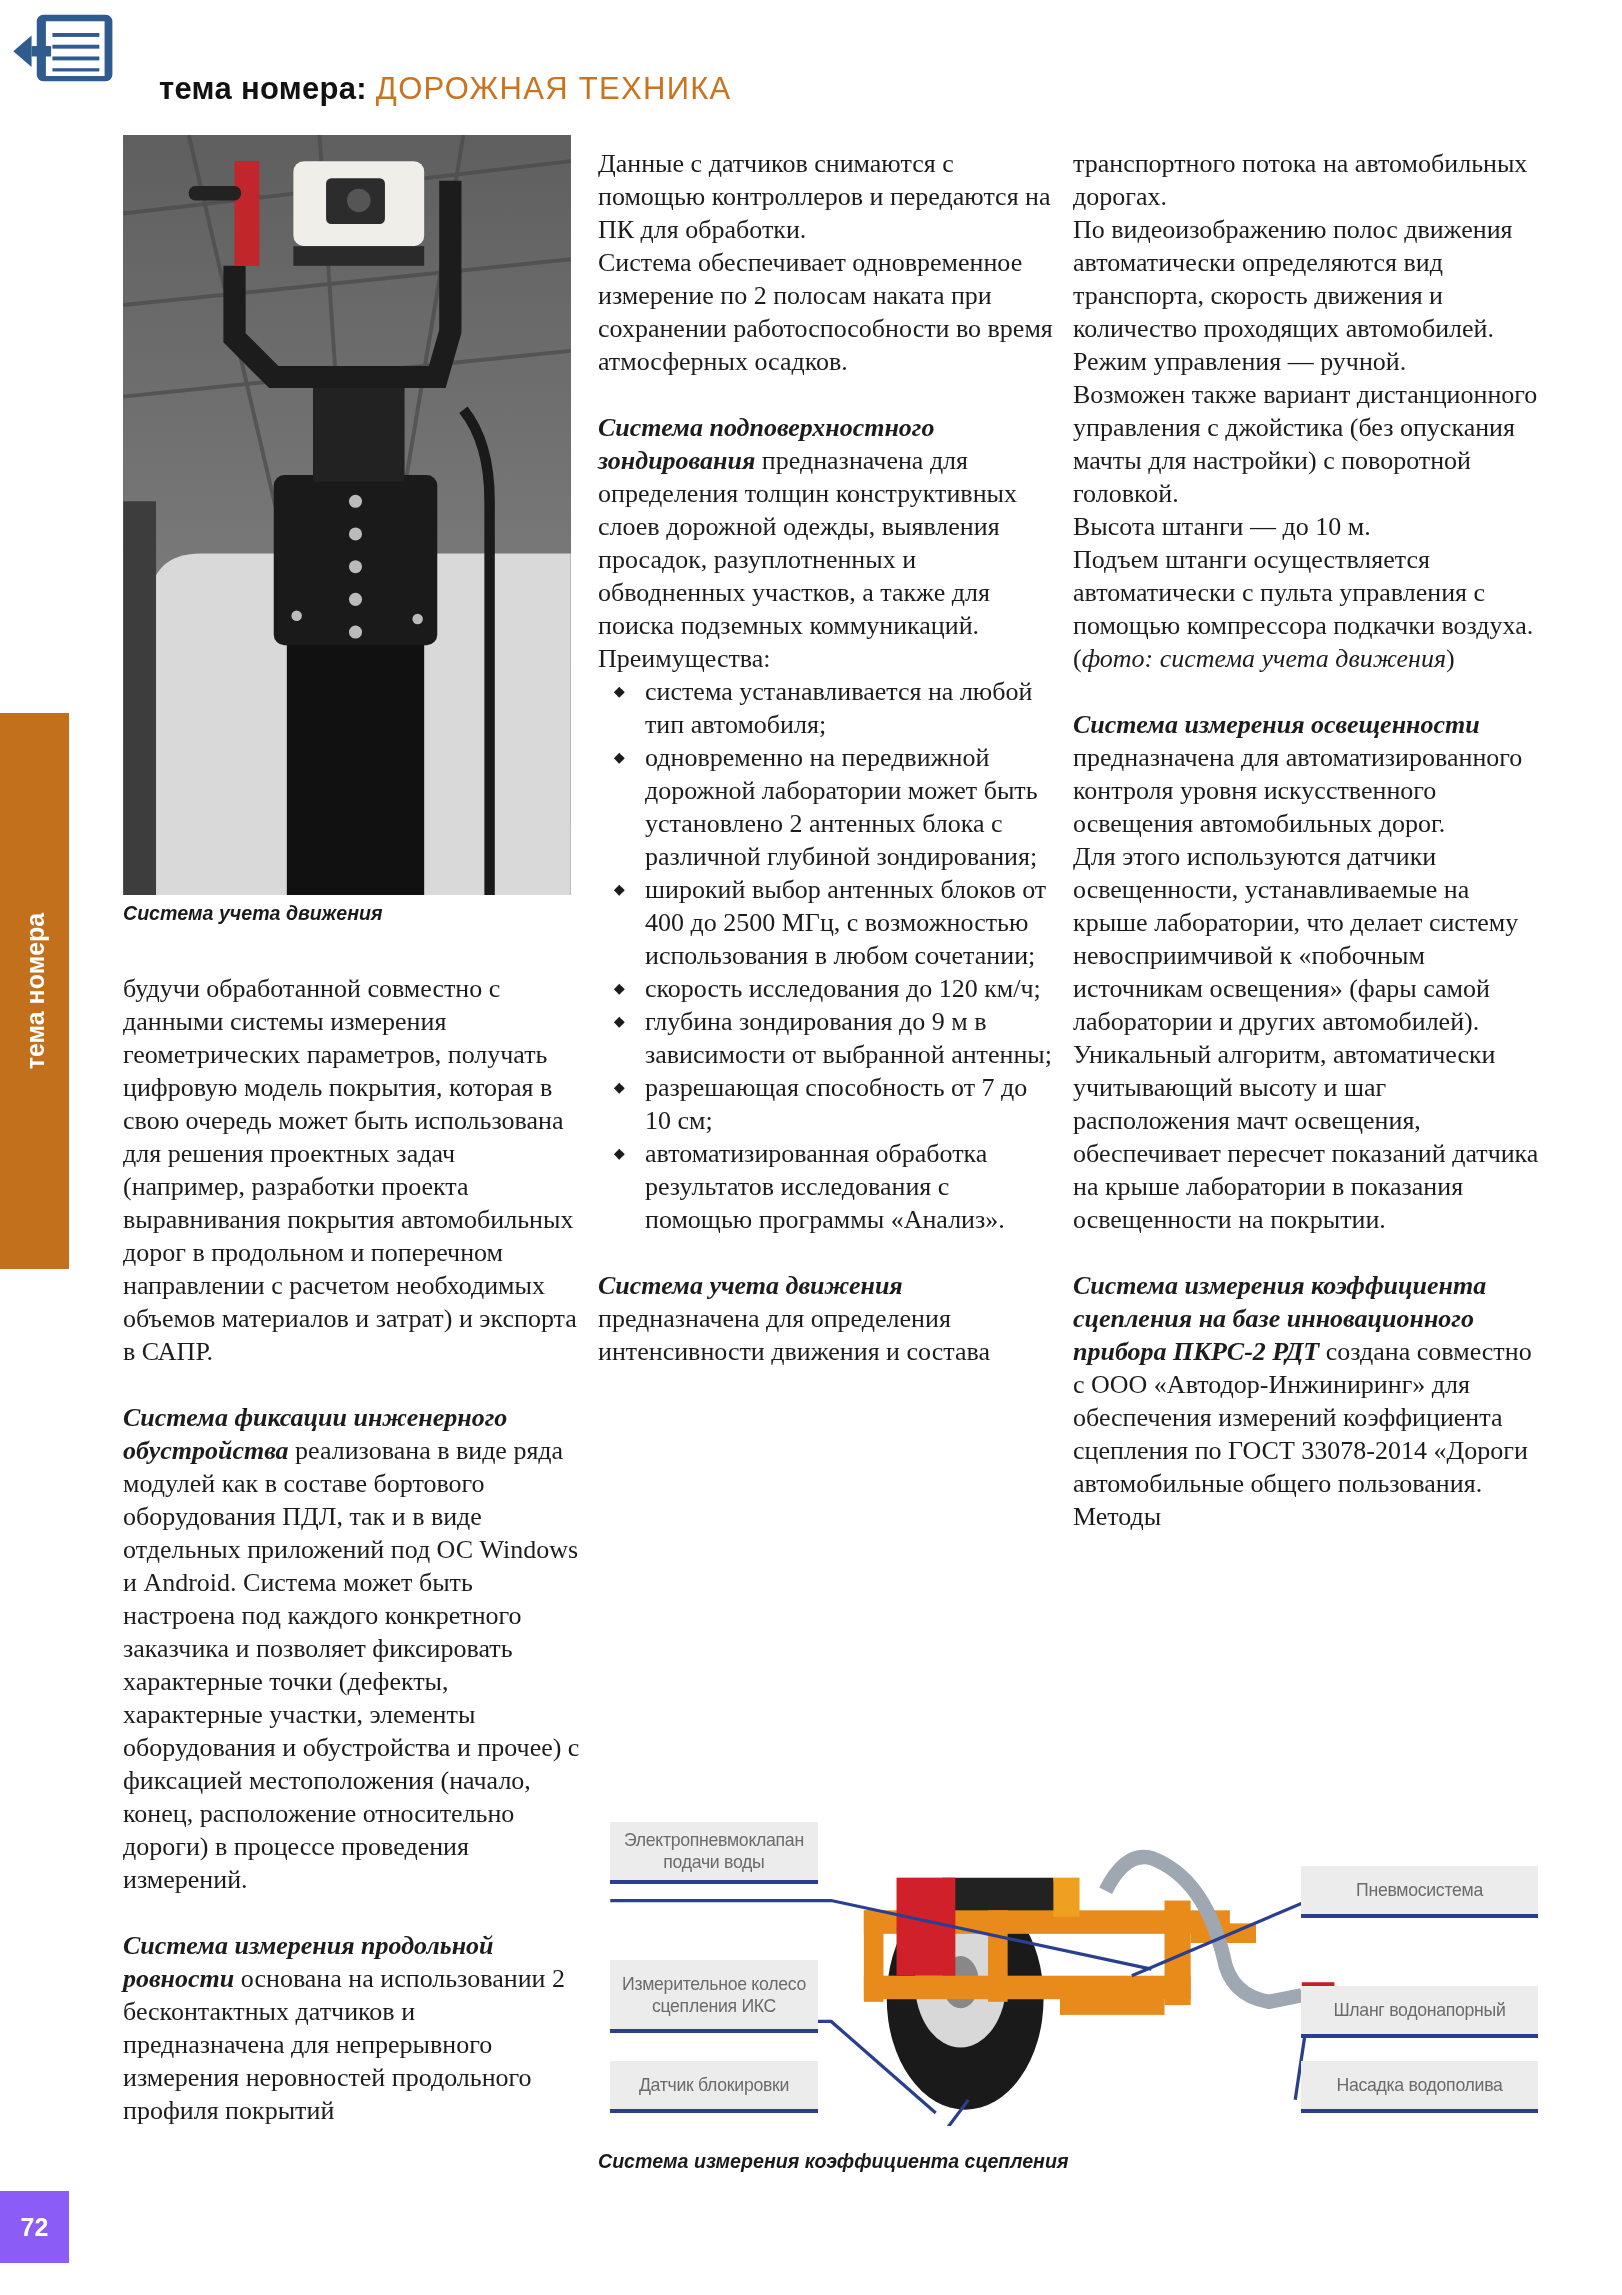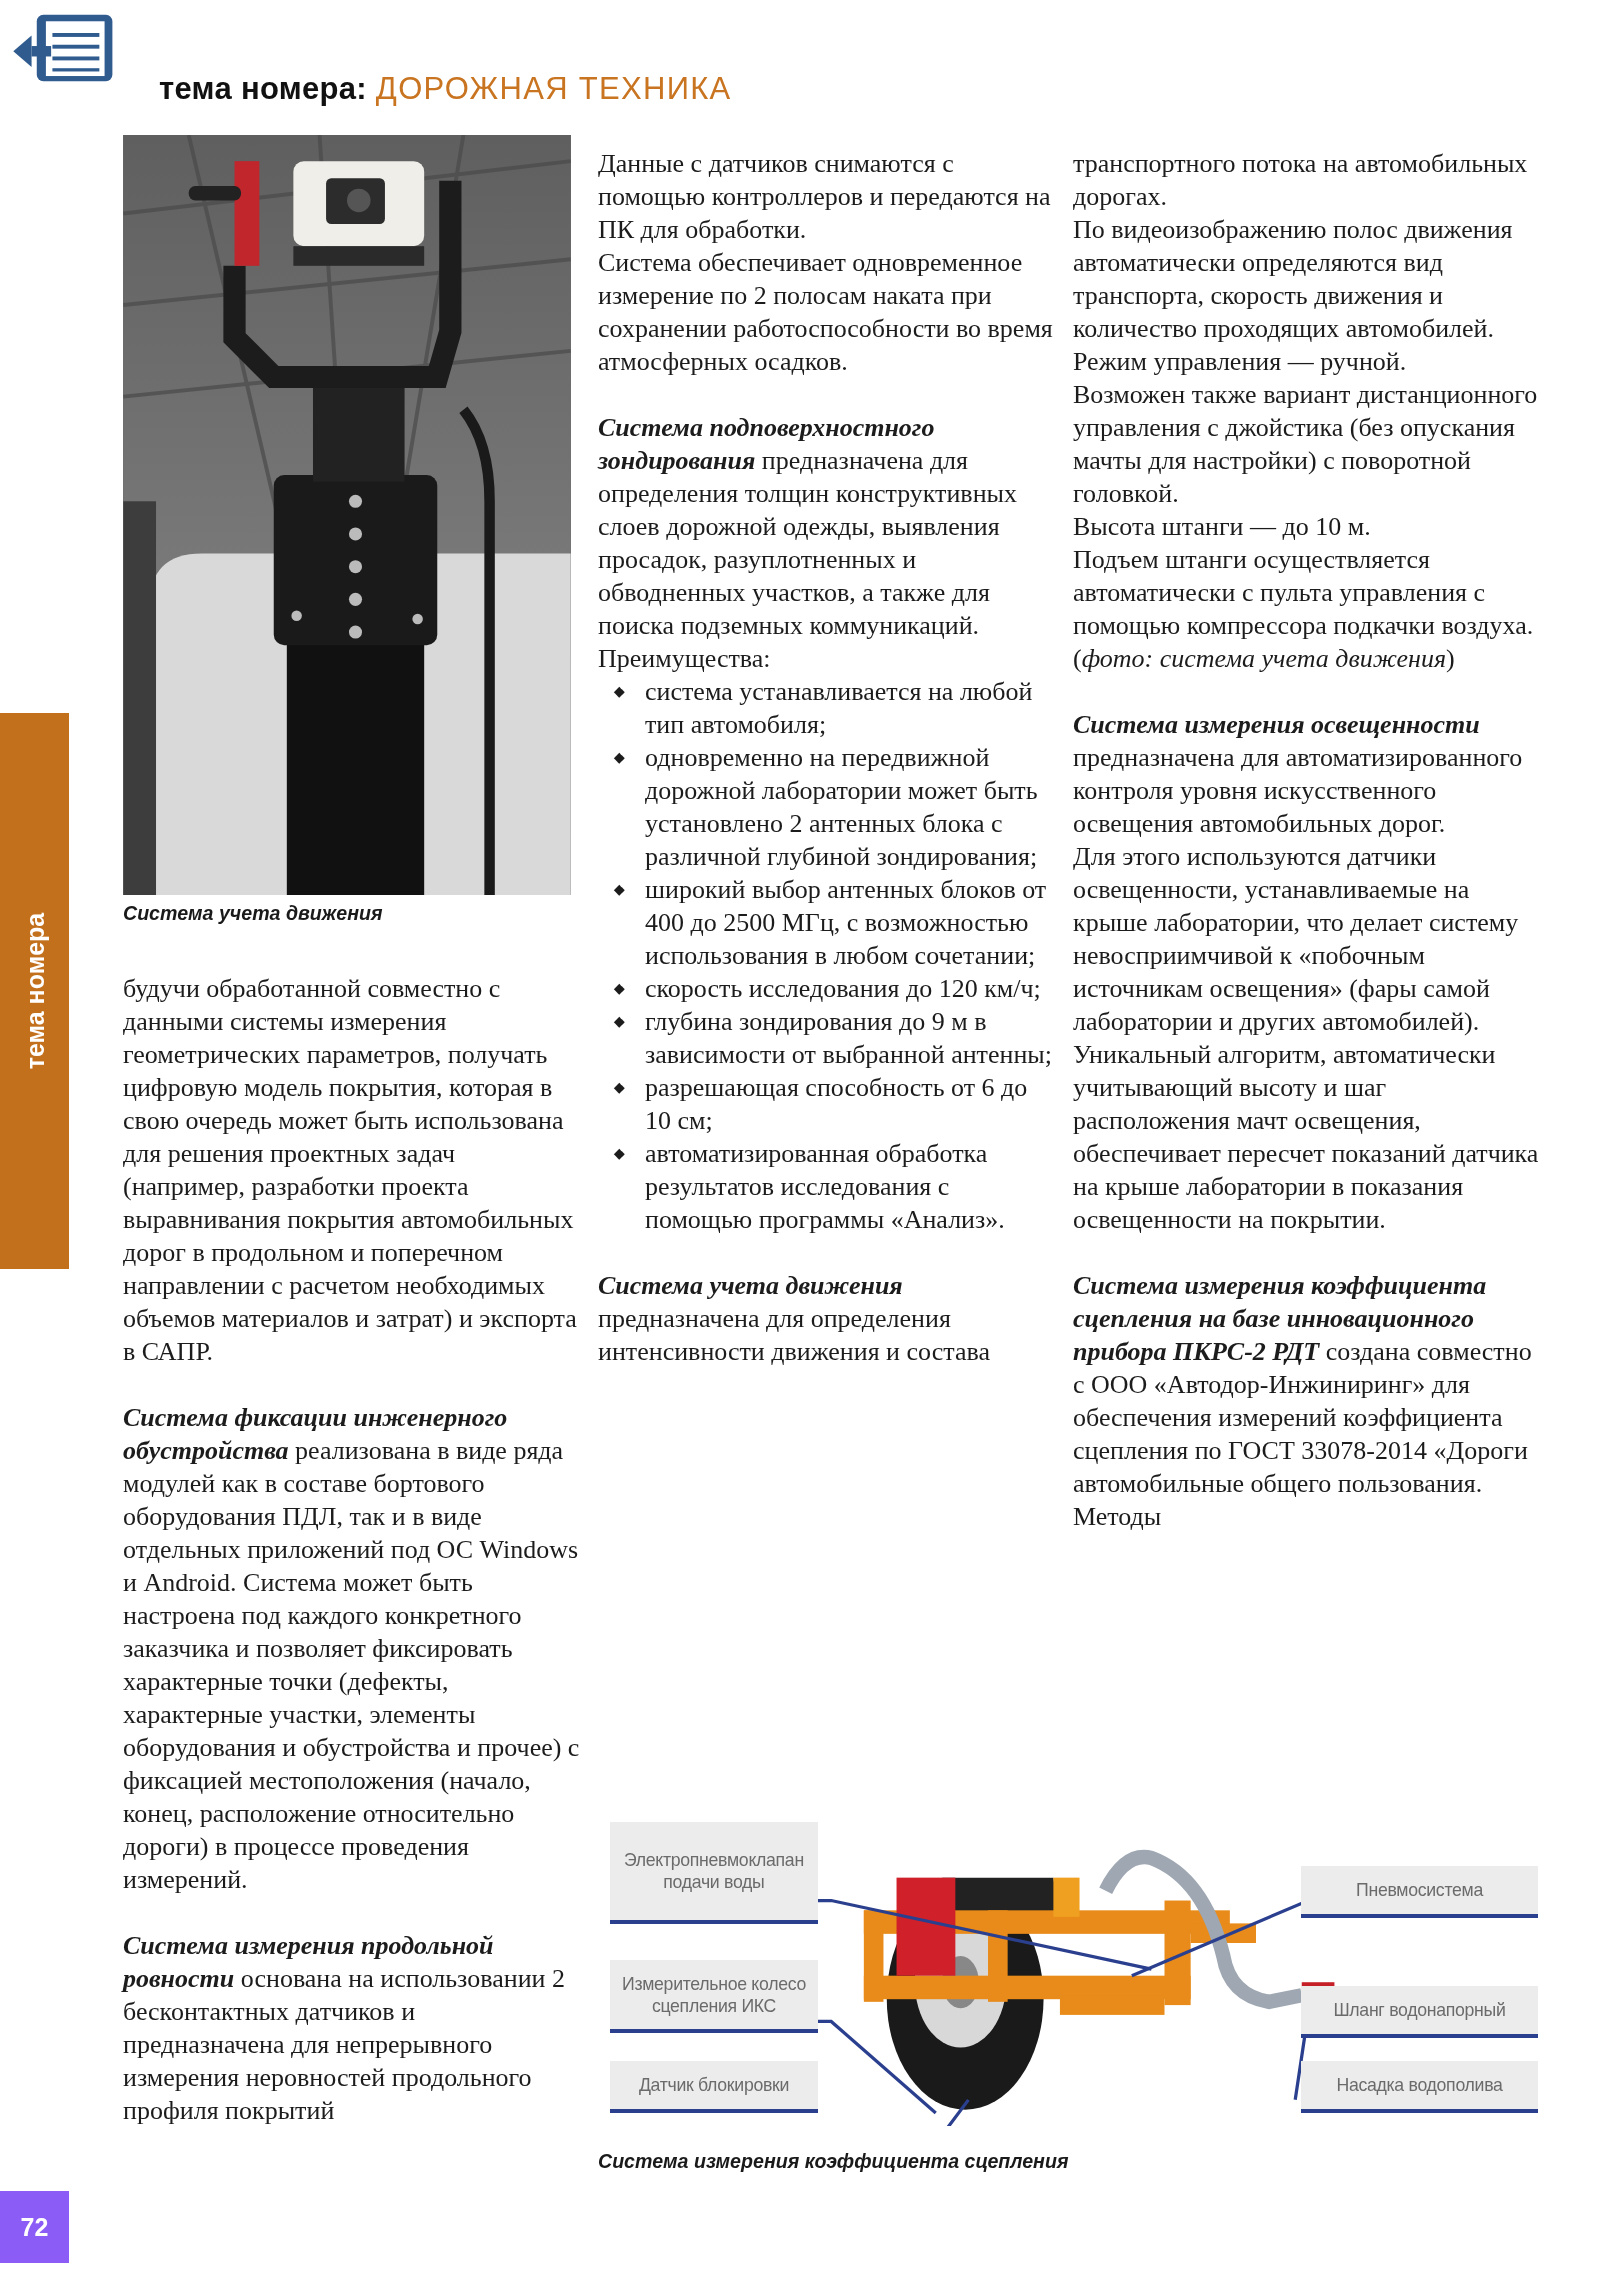--- a/index.html
+++ b/index.html
@@ -129,21 +129,21 @@
   <p>Система обеспечивает одновременное измерение по 2 полосам наката при сохранении работоспособности во время атмосферных осадков.</p>
   <div class="gap"></div>
   <p><b class="lead">Система подповерхностного зондирования</b><span> предназначена для определения толщин конструктивных слоев дорожной одежды, выявления просадок, разуплотненных и обводненных участков, а также для поиска подземных коммуникаций.</span></p>
   <p>Преимущества:</p>
   <ul>
     <li>система устанавливается на любой тип автомобиля;</li>
     <li>одновременно на передвижной дорожной лаборатории может быть установлено 2 антенных блока с различной глубиной зондирования;</li>
     <li>широкий выбор антенных блоков от 400 до 2500 МГц, с возможностью использования в любом сочетании;</li>
     <li>скорость исследования до 120 км/ч;</li>
     <li>глубина зондирования до 9 м в зависимости от выбранной антенны;</li>
-    <li>разрешающая способность от 6 до 10 см;</li>
+    <li>разрешающая способность от 7 до 10 см;</li>
     <li>автоматизированная обработка результатов исследования с помощью программы «Анализ».</li>
   </ul>
   <div class="gap"></div>
   <p><b class="lead">Система учета движения</b><span> предназначена для определения интенсивности движения и состава</span></p>
 </div>
 
 <div class="abs col col3">
   <p>транспортного потока на автомобильных дорогах.</p>
   <p>По видеоизображению полос движения автоматически определяются вид транспорта, скорость движения и количество проходящих автомобилей.</p>
   <p>Режим управления — ручной.</p>
@@ -184,21 +184,21 @@
     <g stroke="#2b3f8f" stroke-width="5" fill="none">
       <polyline points="12,215 350,215 840,320"></polyline>
       <polyline points="12,400 350,400 510,540"></polyline>
       <polyline points="12,600 500,600"></polyline>
       <polyline points="12,800 350,800 560,520"></polyline>
       <polyline points="1430,215 1080,215 810,330"></polyline>
       <polyline points="1430,420 1075,420 1060,520"></polyline>
       <polyline points="1430,800 1075,800 800,600"></polyline>
     </g>
   </svg>
-  <div class="dlabel" style="left:7.9px; top:62px; width:208px; height:102px;">Электропневмоклапан подачи воды</div>
+  <div class="dlabel" style="left:7.9px; top:62px; width:208px; height:62px;">Электропневмоклапан подачи воды</div>
   <div class="dlabel" style="left:7.9px; top:216px; width:208px; height:49px;">Каркас узла ПКРС</div>
 
   <div class="dlabel" style="left:699px; top:92px; width:237px; height:52px;margin-top:14px;">Пневмосистема</div>
   <div class="dlabel" style="left:699px; top:226px; width:237px; height:52px;">Шланг водонапорный</div>
 </div>
 
 <div class="abs dlabel" style="left:610px; top:1960px; width:208px; height:73px;">Измерительное колесо сцепления ИКС</div>
 <div class="abs dlabel" style="left:610px; top:2061px; width:208px; height:52px;">Датчик блокировки</div>
 <div class="abs dlabel" style="left:1301px; top:2061px; width:237px; height:52px;">Насадка водополива</div>
 

